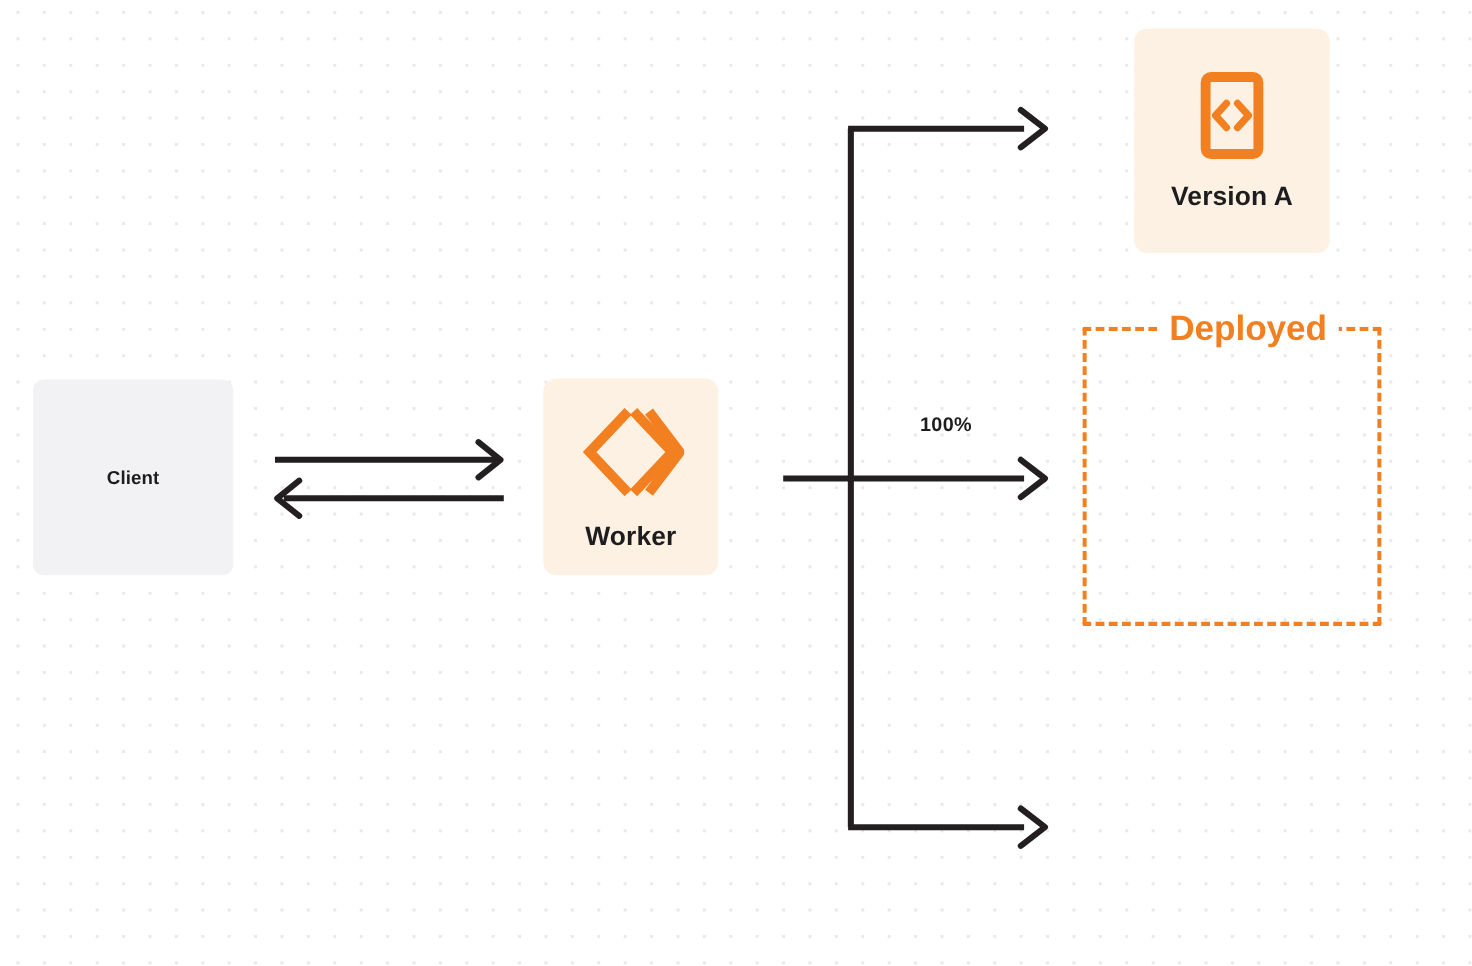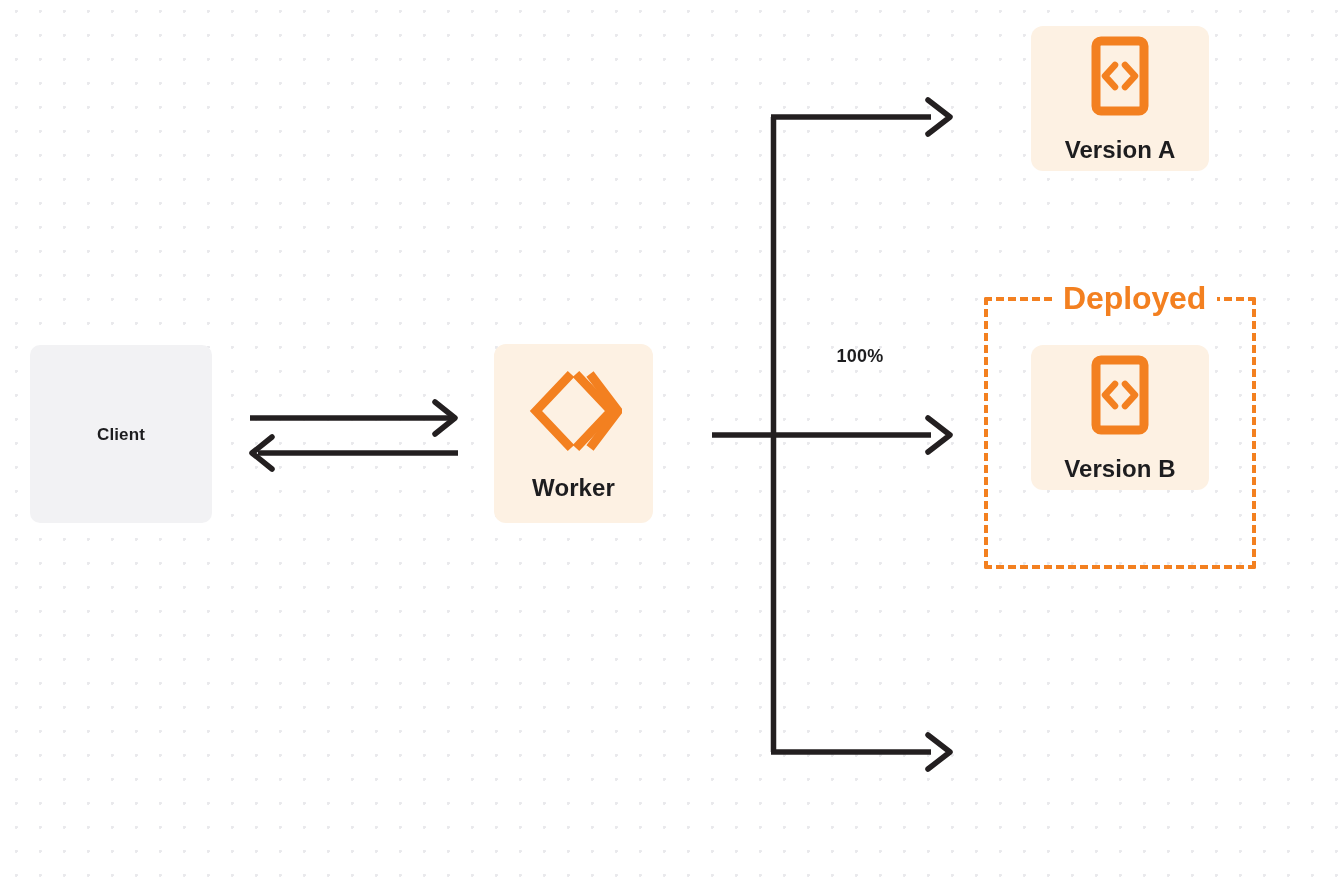--- a/index.html
+++ b/index.html
@@ -40,21 +40,21 @@
     left: 494px;
     top: 344px;
     width: 159px;
     height: 179px;
     background: #fdf1e3;
     border-radius: 12px;
   }
   .node-version {
     left: 1031px;
     width: 178px;
-    height: 145px;
+    height: 204px;
     background: #fdf1e3;
     border-radius: 12px;
   }
   .node-version.a { top: 26px; }
   .node-version.b { top: 345px; }
   .node-version.c { top: 663px; }
 
   .node-label {
     font-size: 24px;
     font-weight: bold;
@@ -102,21 +102,21 @@
     left: 0;
     top: 0;
     width: 1338px;
     height: 878px;
     pointer-events: none;
   }
 
   .traffic-label {
     position: absolute;
     left: 786px;
-    top: 340px;
+    top: 370px;
     width: 148px;
     text-align: center;
     color: #1d1d1f;
     font-size: 18px;
     font-weight: bold;
     line-height: 33px;
     letter-spacing: 0.3px;
   }
   .traffic-label span { display: block; }
 </style>
@@ -186,25 +186,15 @@
         <polyline points="24,29 14,40 24,51" stroke="#f38020" stroke-width="6.5" stroke-linecap="round" stroke-linejoin="round" fill="none"></polyline>
         <polyline points="34,29 44,40 34,51" stroke="#f38020" stroke-width="6.5" stroke-linecap="round" stroke-linejoin="round" fill="none"></polyline>
       </svg>
     </span>
     <div class="node-label">Version A</div>
   </div>
 
   <div class="deployed-group"></div>
   <div class="deployed-label">Deployed</div>
 
-  <div class="node node-version b">
-    <span class="icon-wrap">
-      <svg width="58" height="80" viewBox="0 0 58 80" fill="none">
-        <rect x="5" y="5" width="48" height="70" rx="5" ry="5" stroke="#f38020" stroke-width="9" fill="none"></rect>
-        <polyline points="24,29 14,40 24,51" stroke="#f38020" stroke-width="6.5" stroke-linecap="round" stroke-linejoin="round" fill="none"></polyline>
-        <polyline points="34,29 44,40 34,51" stroke="#f38020" stroke-width="6.5" stroke-linecap="round" stroke-linejoin="round" fill="none"></polyline>
-      </svg>
-    </span>
-    <div class="node-label">Version B</div>
-  </div>
 
 
 </div>
 
 </body></html>

